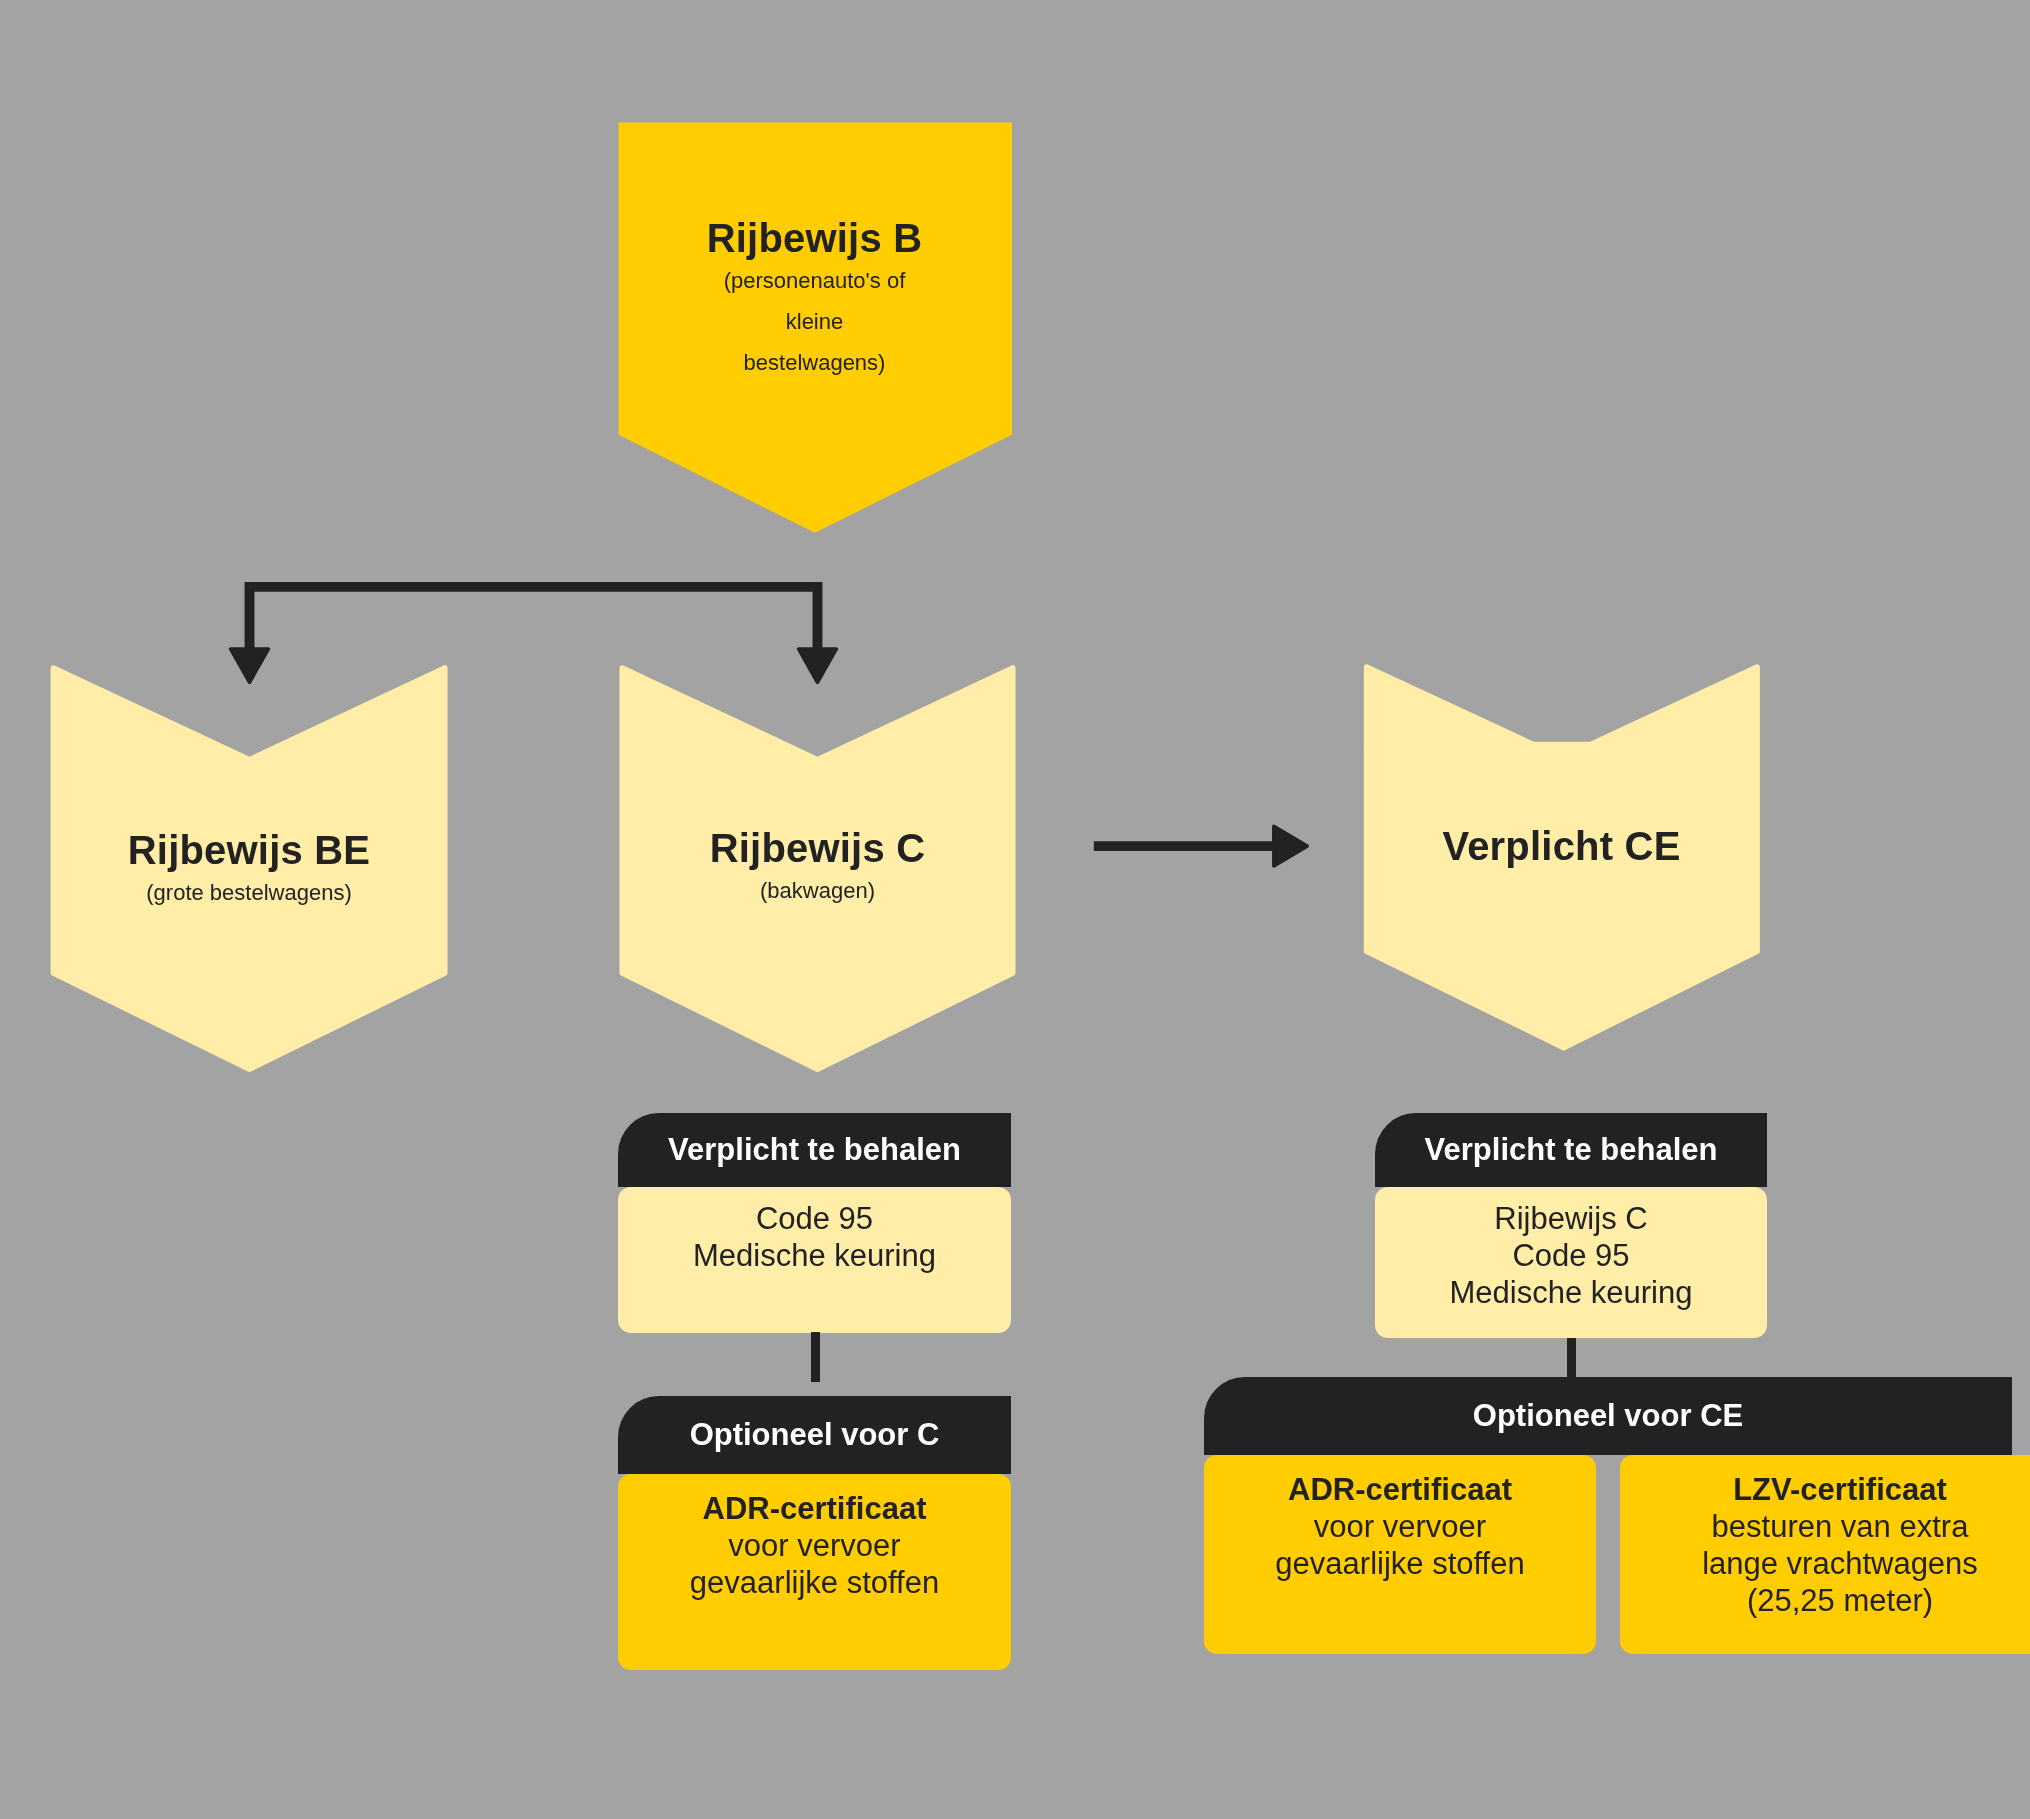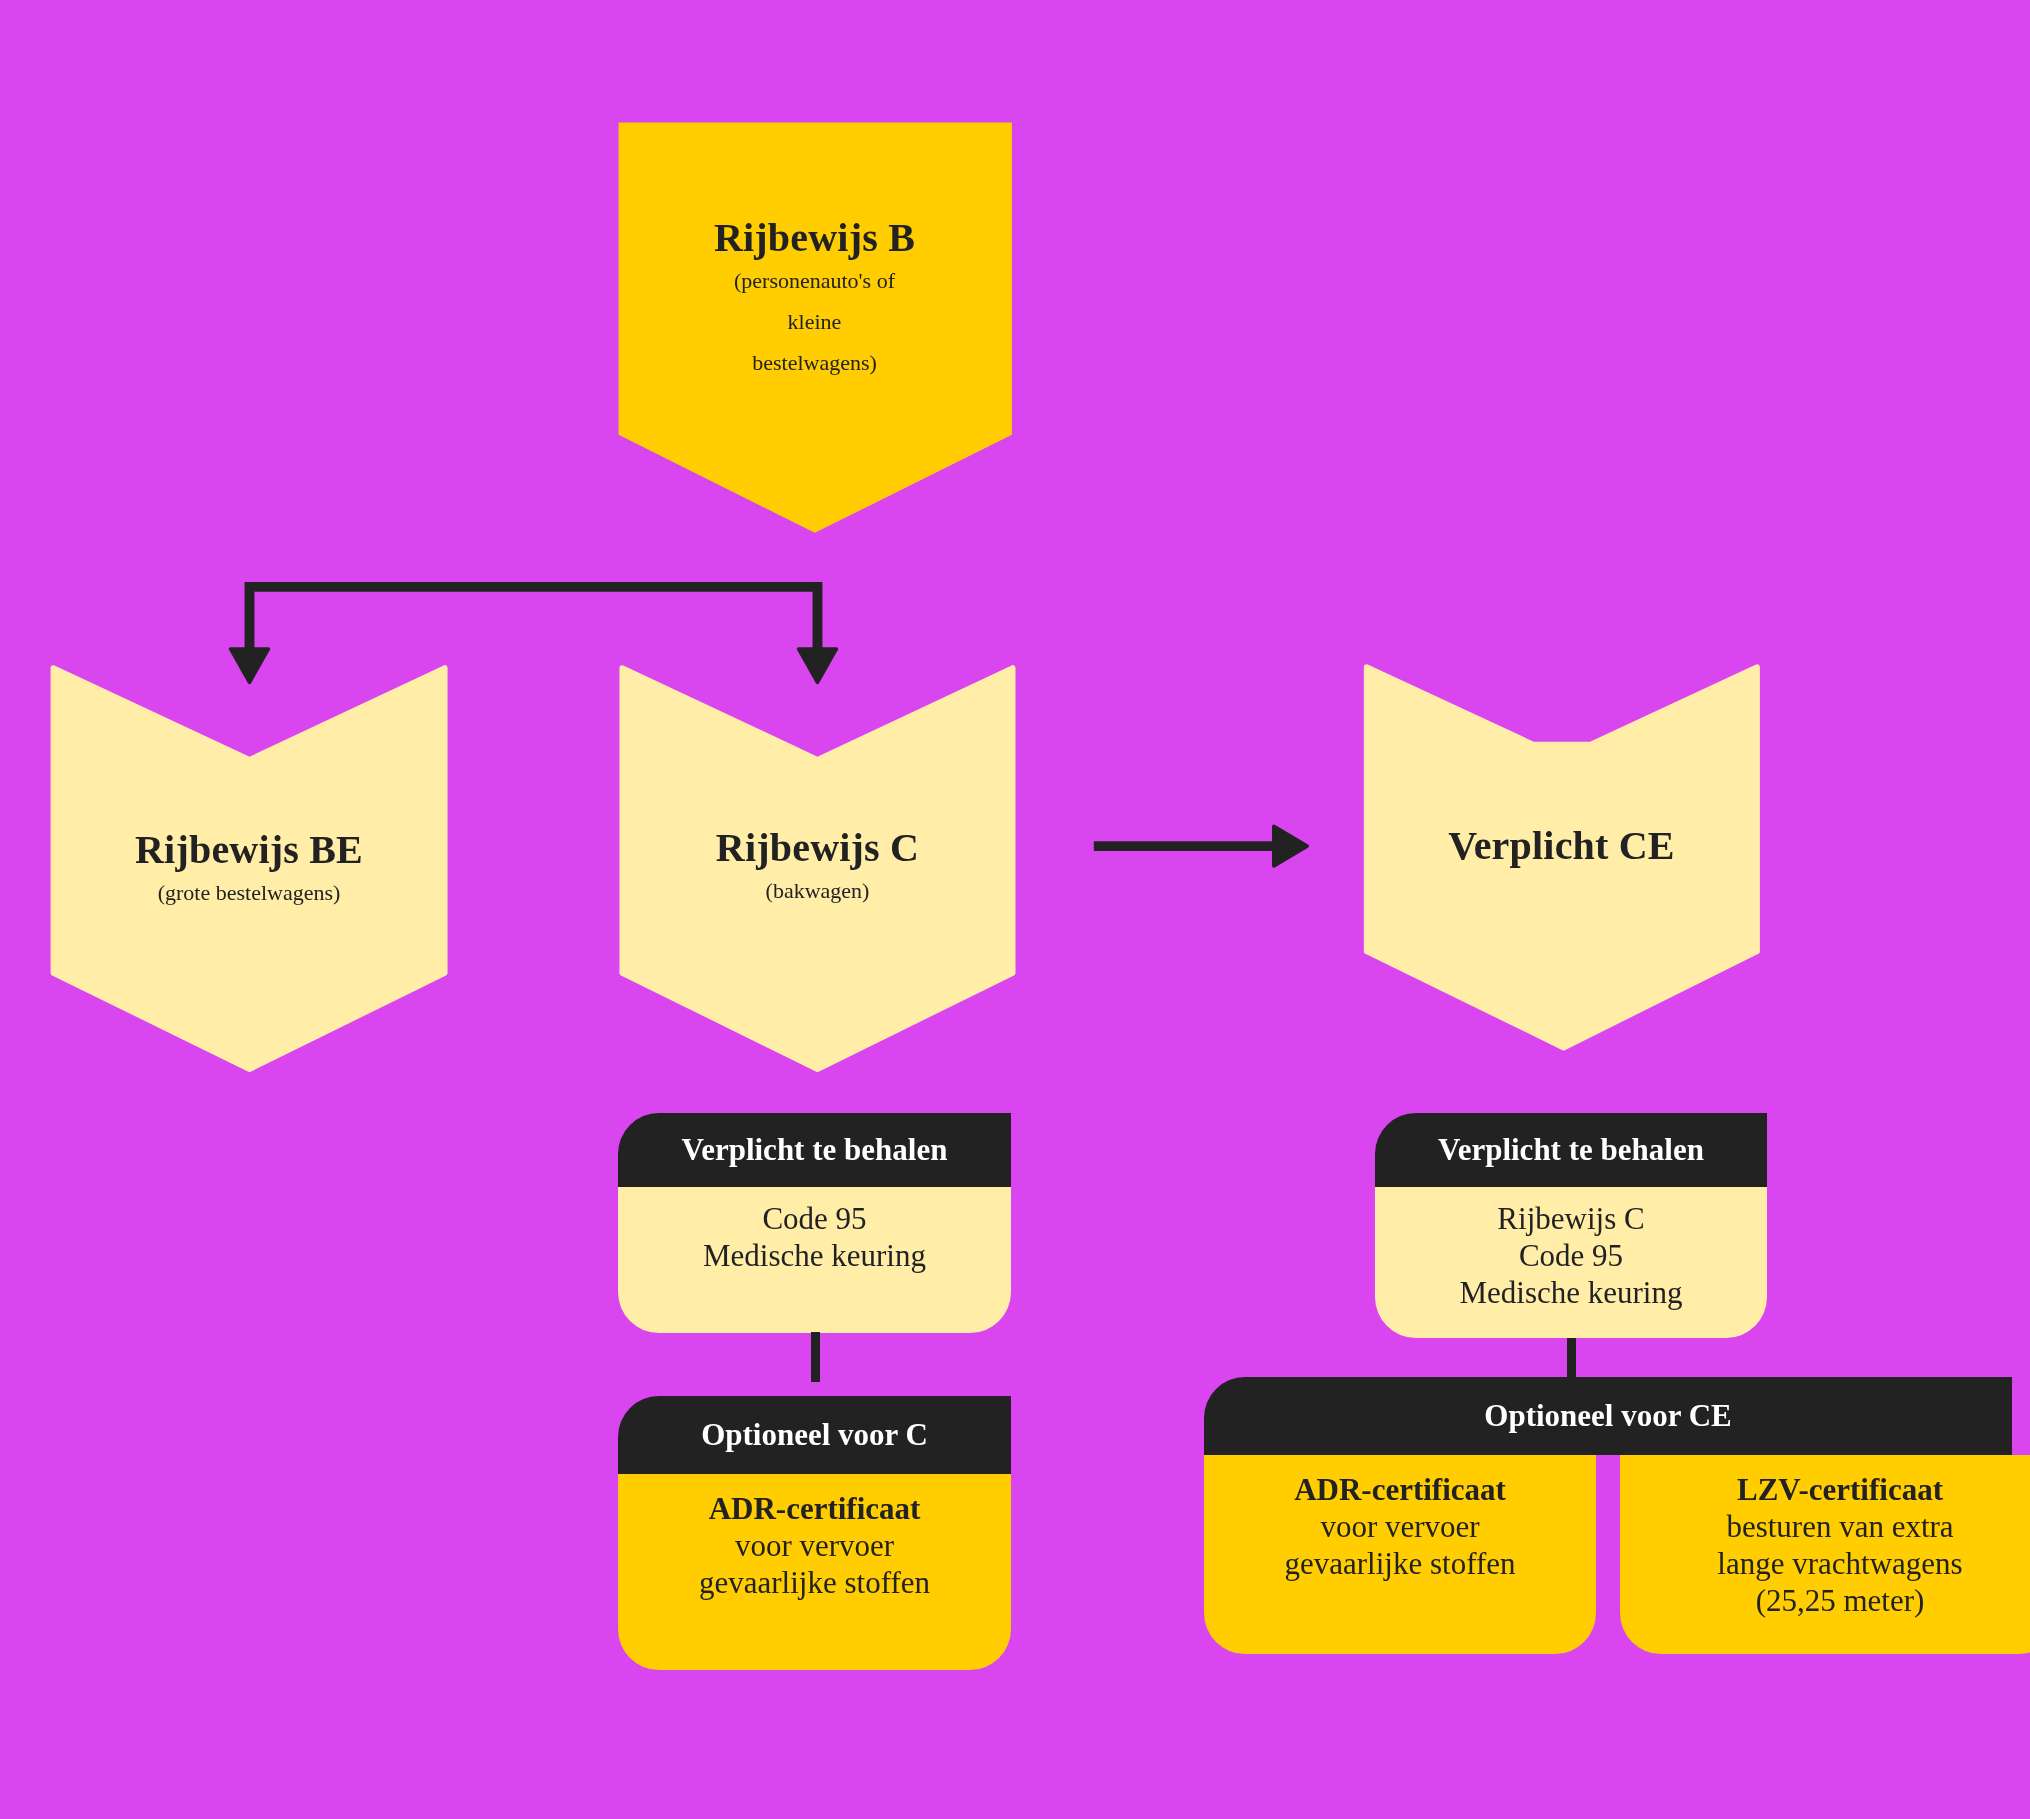--- a/index.html
+++ b/index.html
@@ -1,22 +1,22 @@
 <!DOCTYPE html>
 <html style="font-size:14.4px"><head>
   <meta charset="utf-8">
   <style>
     html, body { margin: 0; padding: 0; background: #ffffff; }
     #canvas {
       position: relative;
       width: 2031px;
       height: 1820px;
-      background: #d946ef;
+      background: #a3a3a3;
       overflow: hidden;
-      font-family: Liberation Serif, serif;
+      font-family: Liberation Sans, sans-serif;
       color: #222222;
     }
     svg.shapes { position: absolute; left: 0; top: 0; }
     .label {
       position: absolute;
       text-align: center;
       line-height: 1.1;
     }
     .title {
       display: block;
@@ -45,20 +45,21 @@
     .card-body {
       position: absolute;
       left: 0;
       text-align: center;
       font-size: 31px;
       line-height: 37px;
       color: #222222;
       border-bottom-left-radius: 41px;
       border-bottom-right-radius: 41px;
       box-sizing: border-box;
+      border-radius: 13px;
     }
     .light { background: #FFEDA8; }
     .strong { background: #FFCD00; }
     .body-title { display: block; font-weight: 700; }
     .body-line { display: block; }
     .connector { position: absolute; background: #222222; }
   </style>
 </head>
 <body>
 

